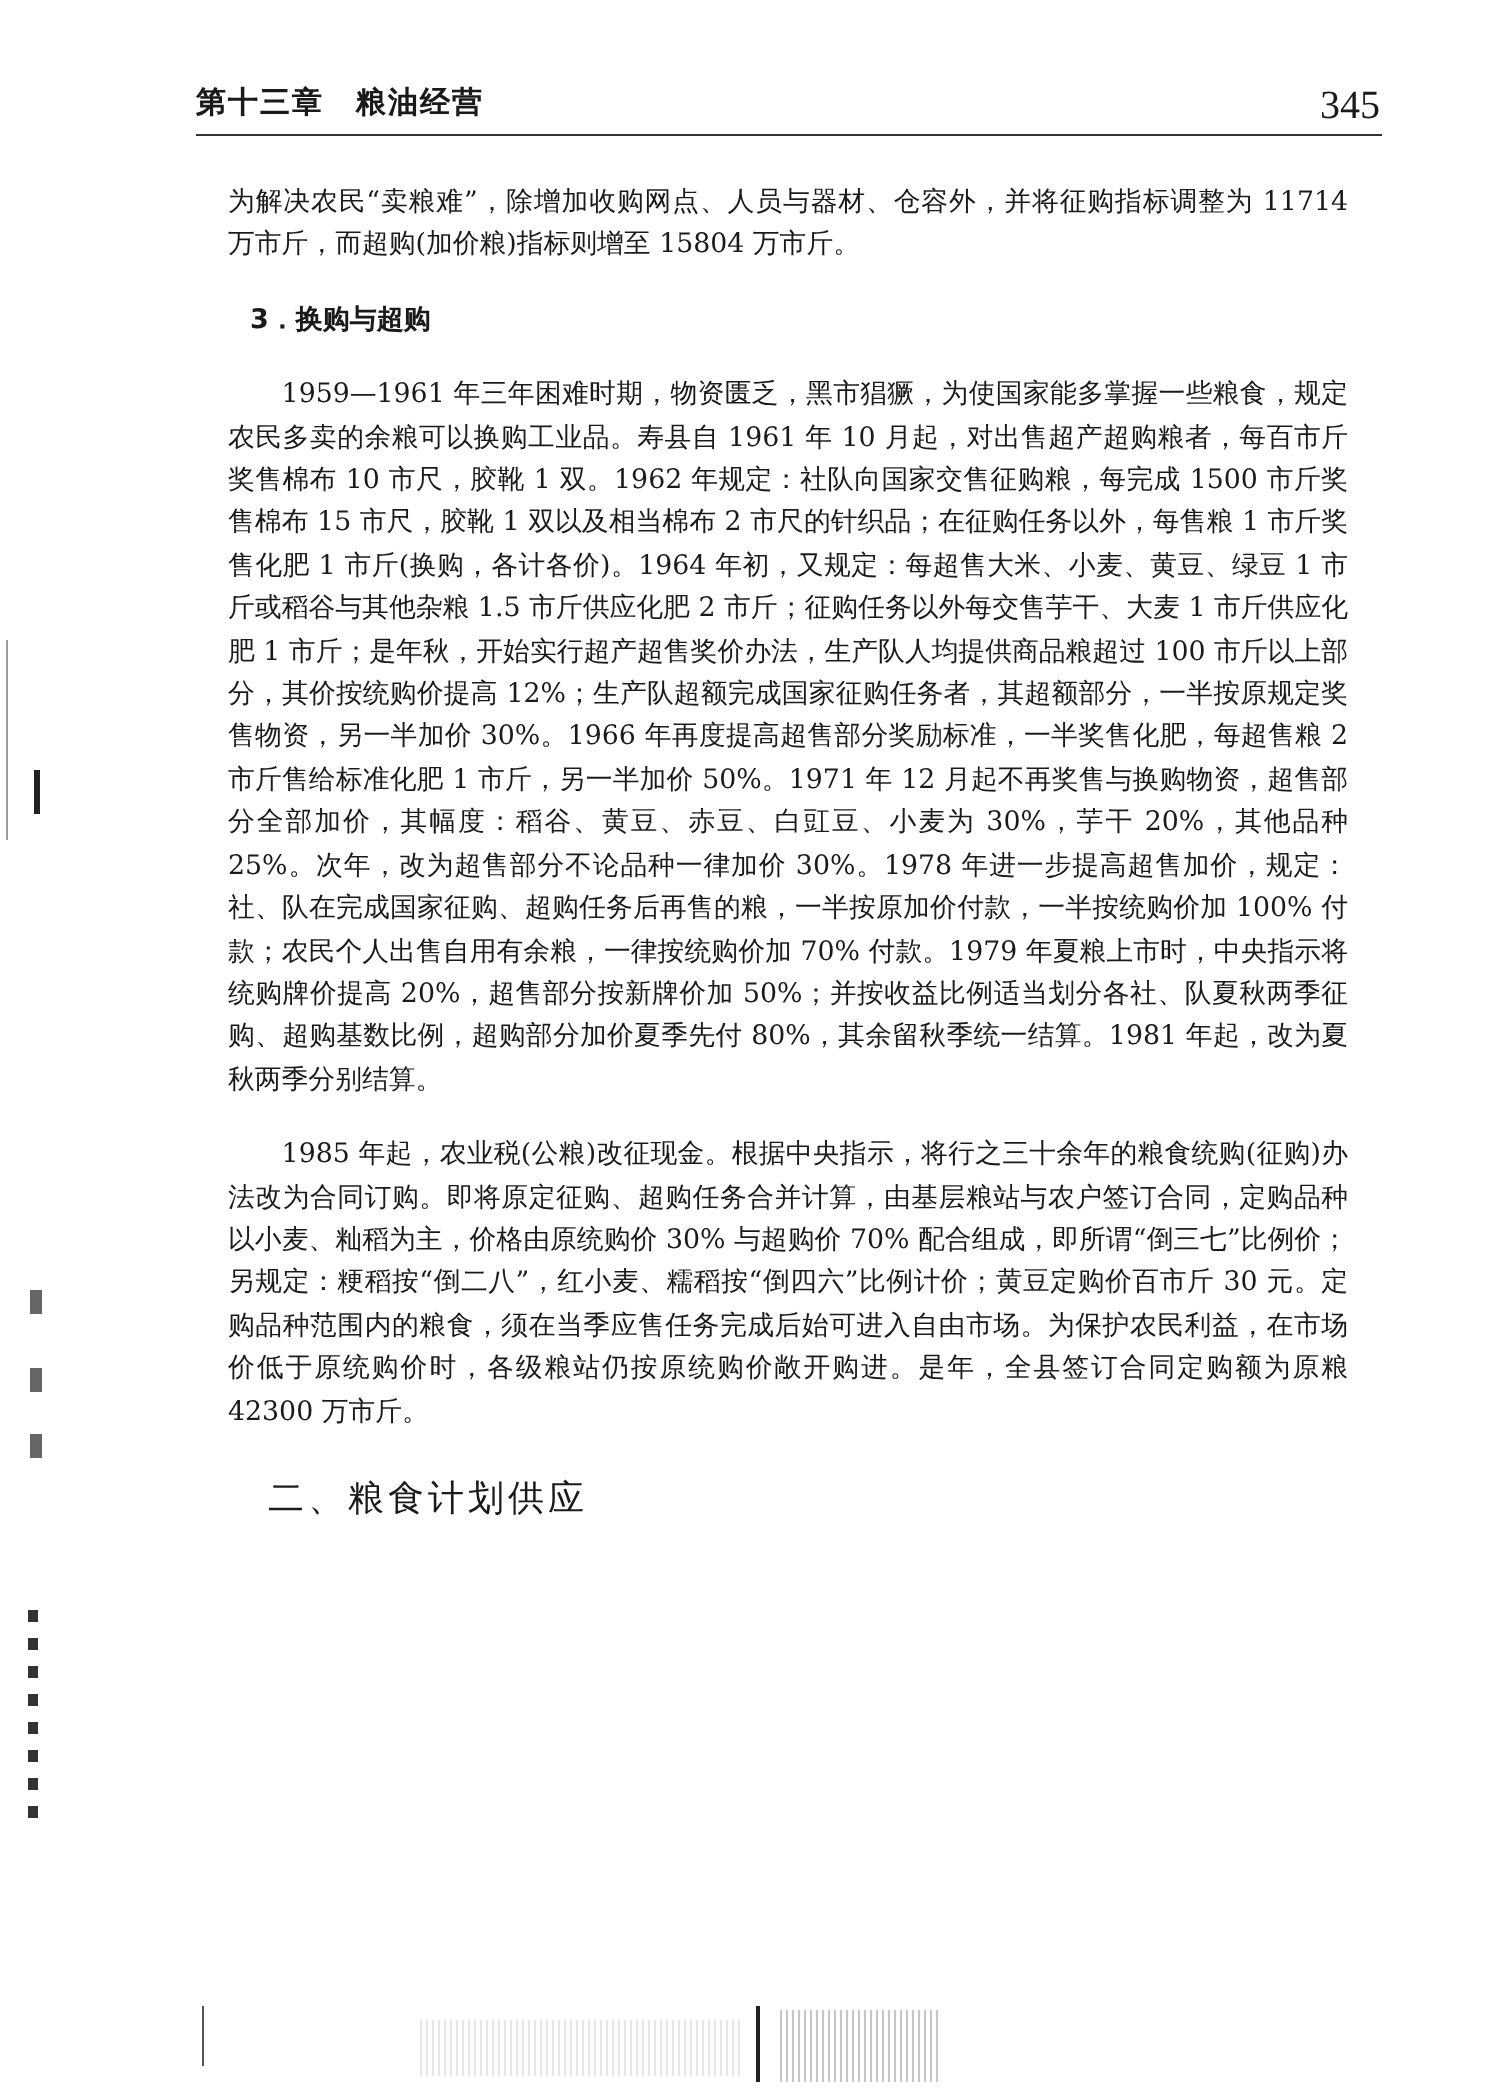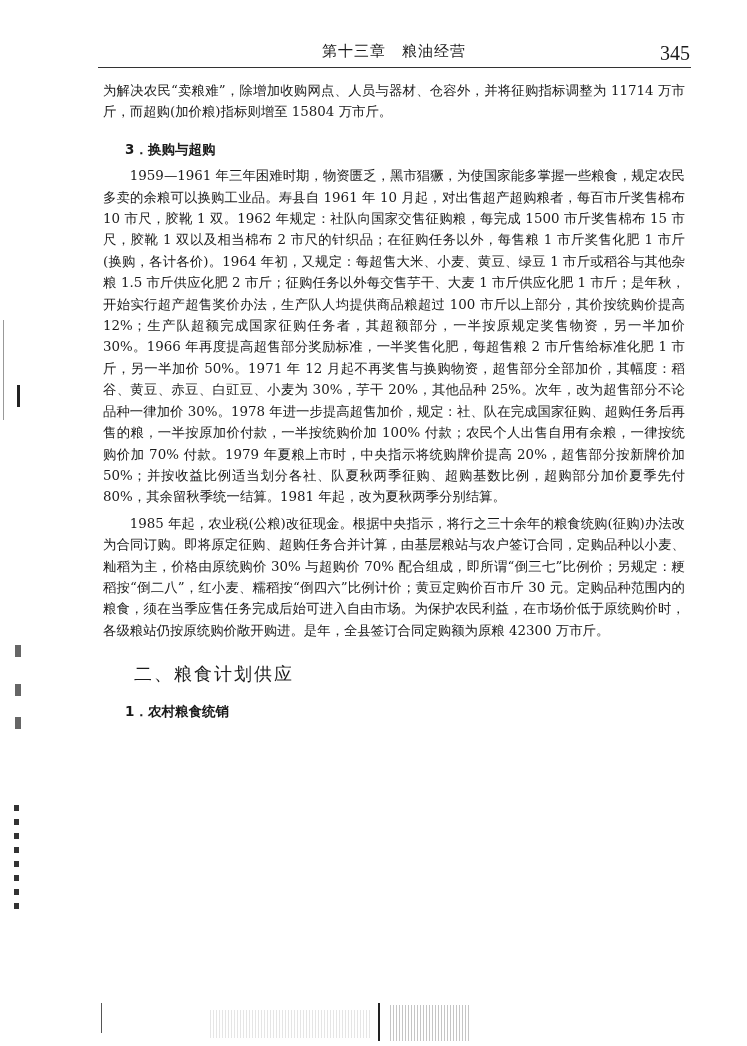--- a/index.html
+++ b/index.html
@@ -1,26 +1,26 @@
 <!DOCTYPE html>
 <html><head>
   <meta charset="utf-8">
   <style>
     html, body { margin:0; padding:0; background:#ffffff; }
     body { width:747px; height:1046px; position:relative; overflow:hidden;
            font-family:"DejaVu Serif", serif; color:#1a1a1a; }
     .page { position:absolute; left:0; top:0; width:747px; height:1046px; }
     .header { position:absolute; left:98px; top:40px; width:592px; height:24px; }
-    .header-title { position:absolute; left:0; right:0; top:2px; text-align:center;
-                    font-family:"DejaVu Sans", sans-serif; font-weight:normal; font-size:15px; letter-spacing:1px; }
+    .header-title { position:absolute; left:0; right:0; top:2px; 
+                    font-family:"DejaVu Sans", sans-serif; font-weight:bold; font-size:15px; letter-spacing:1px; }
     .page-number { position:absolute; right:0; top:2px; font-size:20px; font-family:"Liberation Serif", serif; }
     .header-rule { position:absolute; left:98px; top:67px; width:593px; height:0;
                    border-top:1.5px solid #333; }
     .body { position:absolute; left:98px; top:75px; width:592px; font-size:13.4px; line-height:21.4px; }
-    .para { margin:5px; text-align:justify; text-indent:2em; }
+    .para { margin:16px; text-align:justify; text-indent:2em; }
     .para.noindent { text-indent:0; }
     .subhead { margin:16px 0 2px 0; padding-left:2em; font-family:"DejaVu Sans", sans-serif;
                font-weight:bold; font-size:13.5px; }
     .section-title { margin:22px 0 10px 0; padding-left:2em; font-size:18px; letter-spacing:2px;
                      font-family:"DejaVu Sans", sans-serif; font-weight:normal; }
     .runin { font-family:"DejaVu Serif", serif; font-style:italic; margin-right:1.2em; }
     .artifact { position:absolute; background:#222; }
     .noise { position:absolute; background:repeating-linear-gradient(90deg, rgba(0,0,0,0.25) 0 1px, transparent 1px 3px); }
   </style>
 </head>
@@ -36,21 +36,20 @@
   <div class="body">
     <p class="para noindent">为解决农民“卖粮难”，除增加收购网点、人员与器材、仓容外，并将征购指标调整为 11714 万市斤，而超购(加价粮)指标则增至 15804 万市斤。</p>
 
     <div class="subhead">3．换购与超购</div>
     <p class="para">1959—1961 年三年困难时期，物资匮乏，黑市猖獗，为使国家能多掌握一些粮食，规定农民多卖的余粮可以换购工业品。寿县自 1961 年 10 月起，对出售超产超购粮者，每百市斤奖售棉布 10 市尺，胶靴 1 双。1962 年规定：社队向国家交售征购粮，每完成 1500 市斤奖售棉布 15 市尺，胶靴 1 双以及相当棉布 2 市尺的针织品；在征购任务以外，每售粮 1 市斤奖售化肥 1 市斤(换购，各计各价)。1964 年初，又规定：每超售大米、小麦、黄豆、绿豆 1 市斤或稻谷与其他杂粮 1.5 市斤供应化肥 2 市斤；征购任务以外每交售芋干、大麦 1 市斤供应化肥 1 市斤；是年秋，开始实行超产超售奖价办法，生产队人均提供商品粮超过 100 市斤以上部分，其价按统购价提高 12%；生产队超额完成国家征购任务者，其超额部分，一半按原规定奖售物资，另一半加价 30%。1966 年再度提高超售部分奖励标准，一半奖售化肥，每超售粮 2 市斤售给标准化肥 1 市斤，另一半加价 50%。1971 年 12 月起不再奖售与换购物资，超售部分全部加价，其幅度：稻谷、黄豆、赤豆、白豇豆、小麦为 30%，芋干 20%，其他品种 25%。次年，改为超售部分不论品种一律加价 30%。1978 年进一步提高超售加价，规定：社、队在完成国家征购、超购任务后再售的粮，一半按原加价付款，一半按统购价加 100% 付款；农民个人出售自用有余粮，一律按统购价加 70% 付款。1979 年夏粮上市时，中央指示将统购牌价提高 20%，超售部分按新牌价加 50%；并按收益比例适当划分各社、队夏秋两季征购、超购基数比例，超购部分加价夏季先付 80%，其余留秋季统一结算。1981 年起，改为夏秋两季分别结算。</p>
 
     <p class="para">1985 年起，农业税(公粮)改征现金。根据中央指示，将行之三十余年的粮食统购(征购)办法改为合同订购。即将原定征购、超购任务合并计算，由基层粮站与农户签订合同，定购品种以小麦、籼稻为主，价格由原统购价 30% 与超购价 70% 配合组成，即所谓“倒三七”比例价；另规定：粳稻按“倒二八”，红小麦、糯稻按“倒四六”比例计价；黄豆定购价百市斤 30 元。定购品种范围内的粮食，须在当季应售任务完成后始可进入自由市场。为保护农民利益，在市场价低于原统购价时，各级粮站仍按原统购价敞开购进。是年，全县签订合同定购额为原粮 42300 万市斤。</p>
 
     <div class="section-title">二、粮食计划供应</div>
 
-    <div class="subhead">1．农村粮食统销</div>
   </div>
 
   <div class="artifact" style="left:17px;top:385px;width:3px;height:22px;"></div>
   <div class="artifact" style="left:3px;top:320px;width:1px;height:100px;background:#999;"></div>
   <div class="artifact" style="left:15px;top:645px;width:6px;height:12px;background:#666;"></div>
   <div class="artifact" style="left:15px;top:684px;width:6px;height:12px;background:#666;"></div>
   <div class="artifact" style="left:15px;top:717px;width:6px;height:12px;background:#666;"></div>
   <div class="artifact" style="left:14px;top:805px;width:5px;height:110px;background:repeating-linear-gradient(180deg,#333 0 6px,transparent 6px 14px);"></div>
   <div class="artifact" style="left:101px;top:1003px;width:1px;height:30px;background:#555;"></div>
   <div class="artifact" style="left:378px;top:1003px;width:2px;height:38px;"></div>

